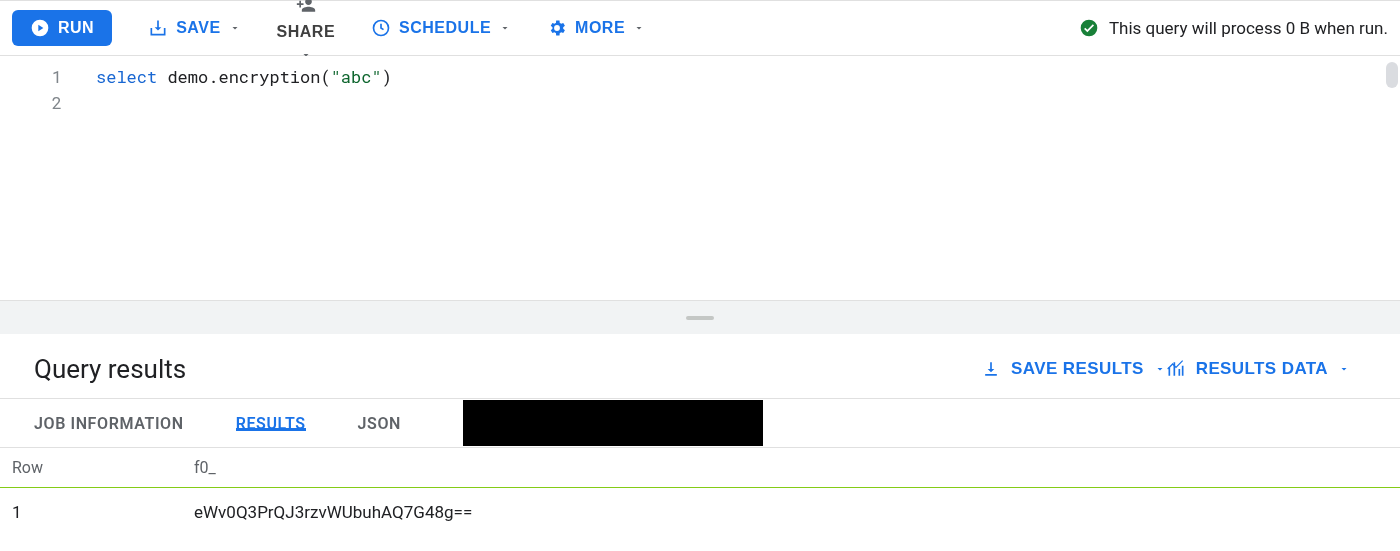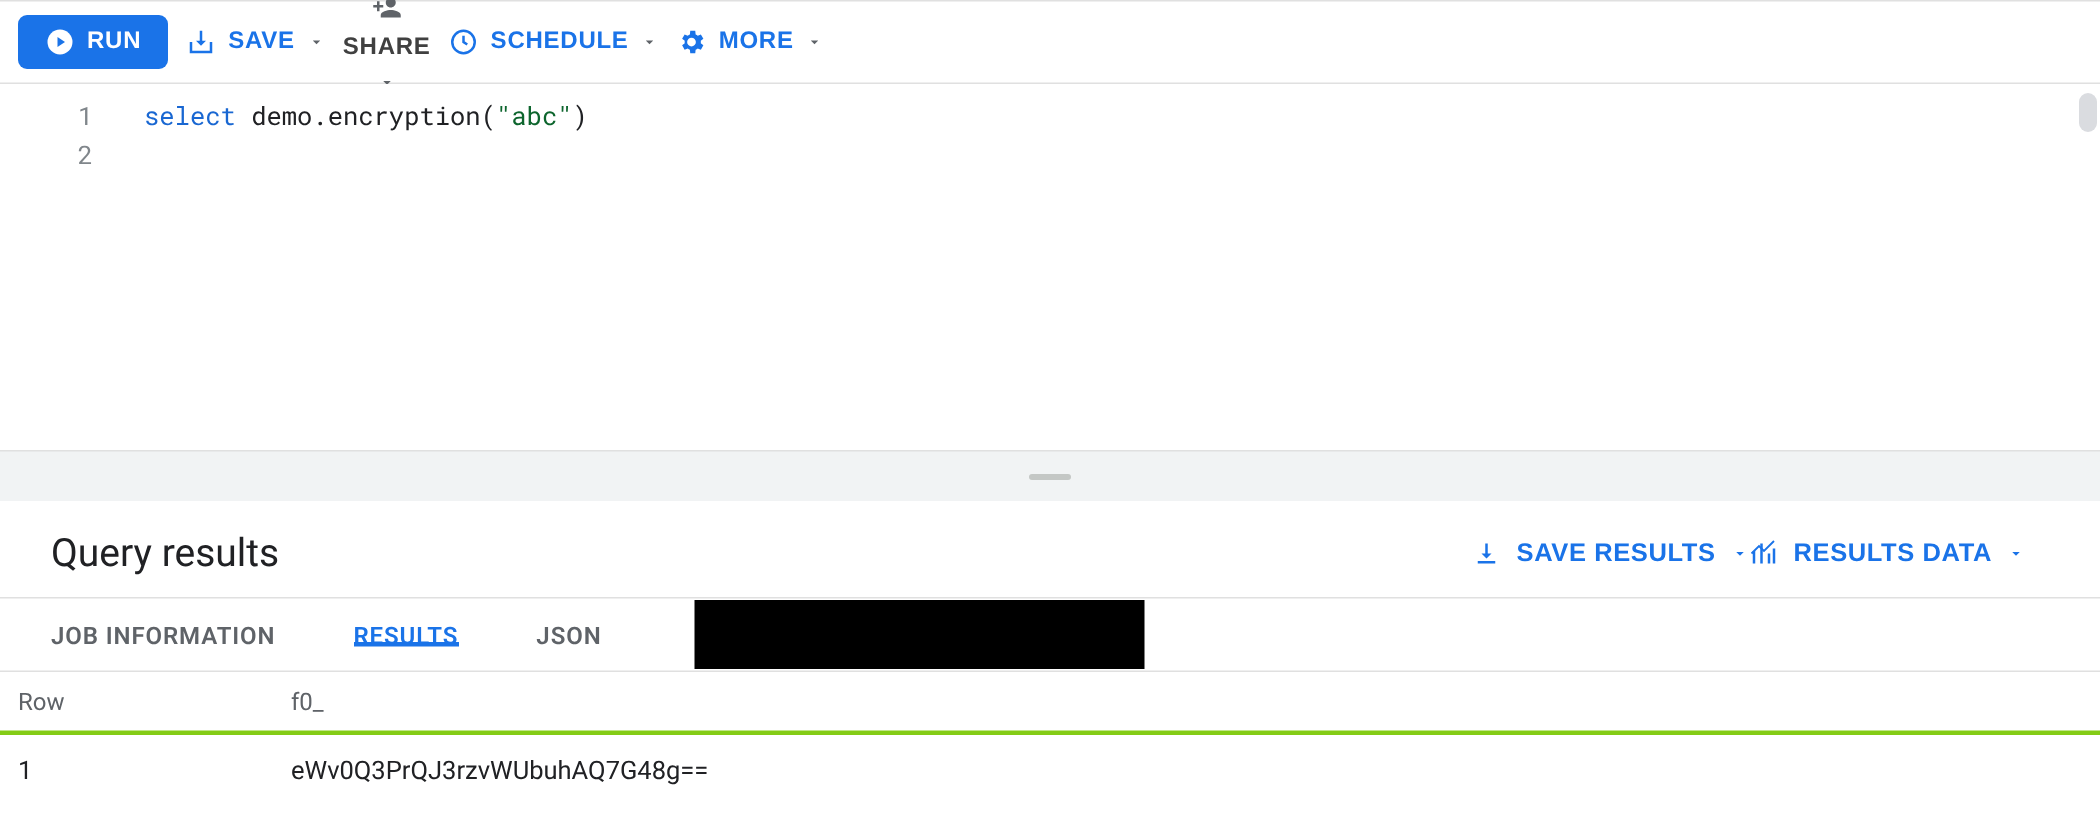--- a/index.html
+++ b/index.html
@@ -10,21 +10,21 @@
     background: #fff;
     width: 1400px;
   }
   .toolbar {
     display: flex;
     align-items: center;
     height: 56px;
     padding: 0 12px;
     border-top: 1px solid #e0e0e0;
     border-bottom: 1px solid #e0e0e0;
-    gap: 12px;
+    gap: 36px;
     background: #fff;
   }
   .run-btn {
     display: inline-flex;
     align-items: center;
     gap: 8px;
     background: #1a73e8;
     color: #fff;
     font-weight: 600;
     font-size: 16px;
@@ -152,21 +152,21 @@
   .redacted {
     background: #000;
     width: 300px;
     align-self: center;
     height: 46px;
     margin-left: 10px;
   }
   .table-head {
     display: flex;
     padding: 10px 12px;
-    border-bottom: 3px solid #84cc16;
+    border-bottom: 1px solid #84cc16;
     color: #5f6368;
     font-size: 16px;
   }
   .col-row { width: 182px; }
   .col-f0 { flex: 1; }
   .table-row {
     display: flex;
     padding: 14px 12px 0 12px;
     font-size: 17px;
     color: #202124;
@@ -246,20 +246,29 @@
         </svg>
     </span>
     <span>MORE</span>
     <span class="icon caret">
       <svg width="12" height="12" viewBox="0 0 24 24">
           <path d="M7 10l5 5 5-5z"></path>
         </svg>
     </span>
   </button>
 
+  <div class="status">
+    <span class="icon">
+      <svg width="20" height="20" viewBox="0 0 24 24">
+          <circle cx="12" cy="12" r="10" fill="#188038"></circle>
+          <path d="M10 14.2l-2.5-2.5-1.4 1.4L10 17l8-8-1.4-1.4z" fill="#fff"></path>
+        </svg>
+    </span>
+    <span>This query will process 0 B when run.</span>
+  </div>
 </div>
 
 <div class="editor-area">
   <div class="gutter">
     <div>1</div>
     <div>2</div>
   </div>
   <div class="code"><span class="kw">select</span><span class="plain"> demo.encryption(</span><span class="str">"abc"</span><span class="plain">)</span></div>
   <div class="scroll-stub"></div>
 </div>

